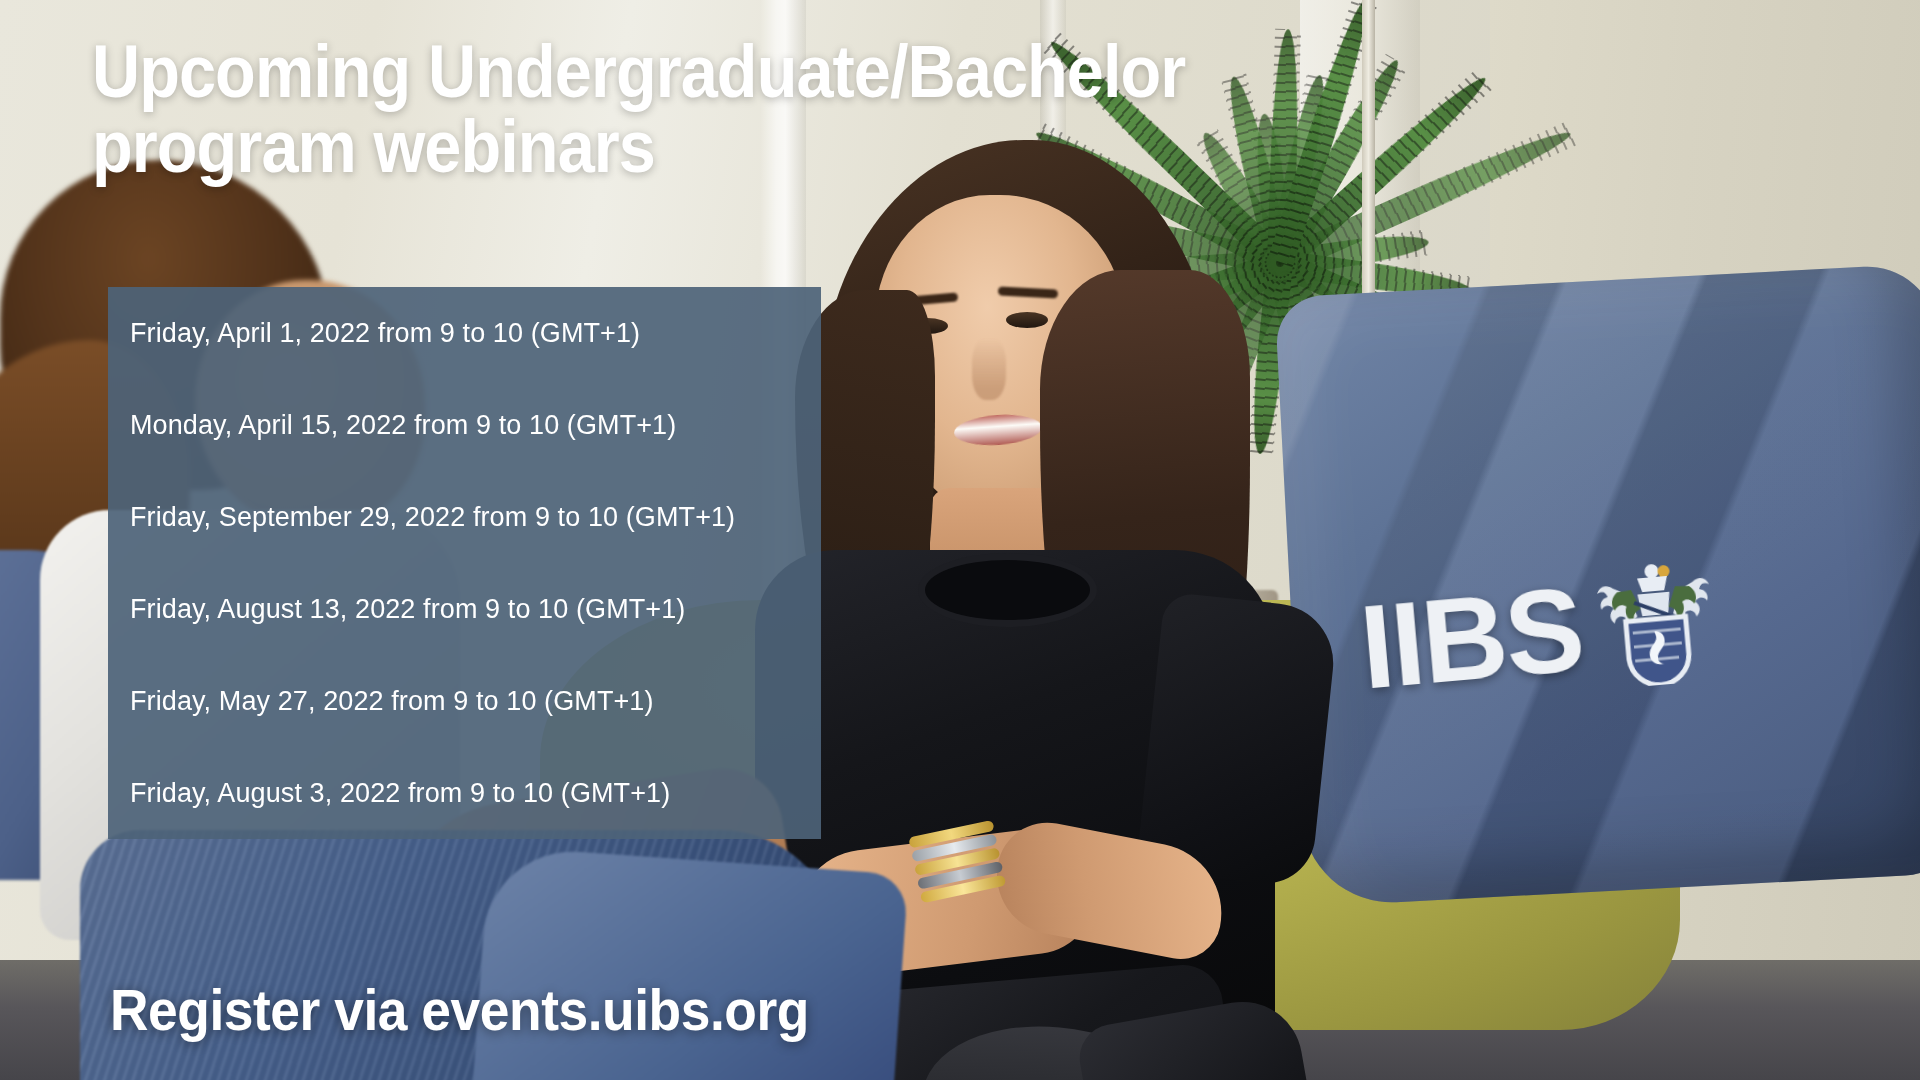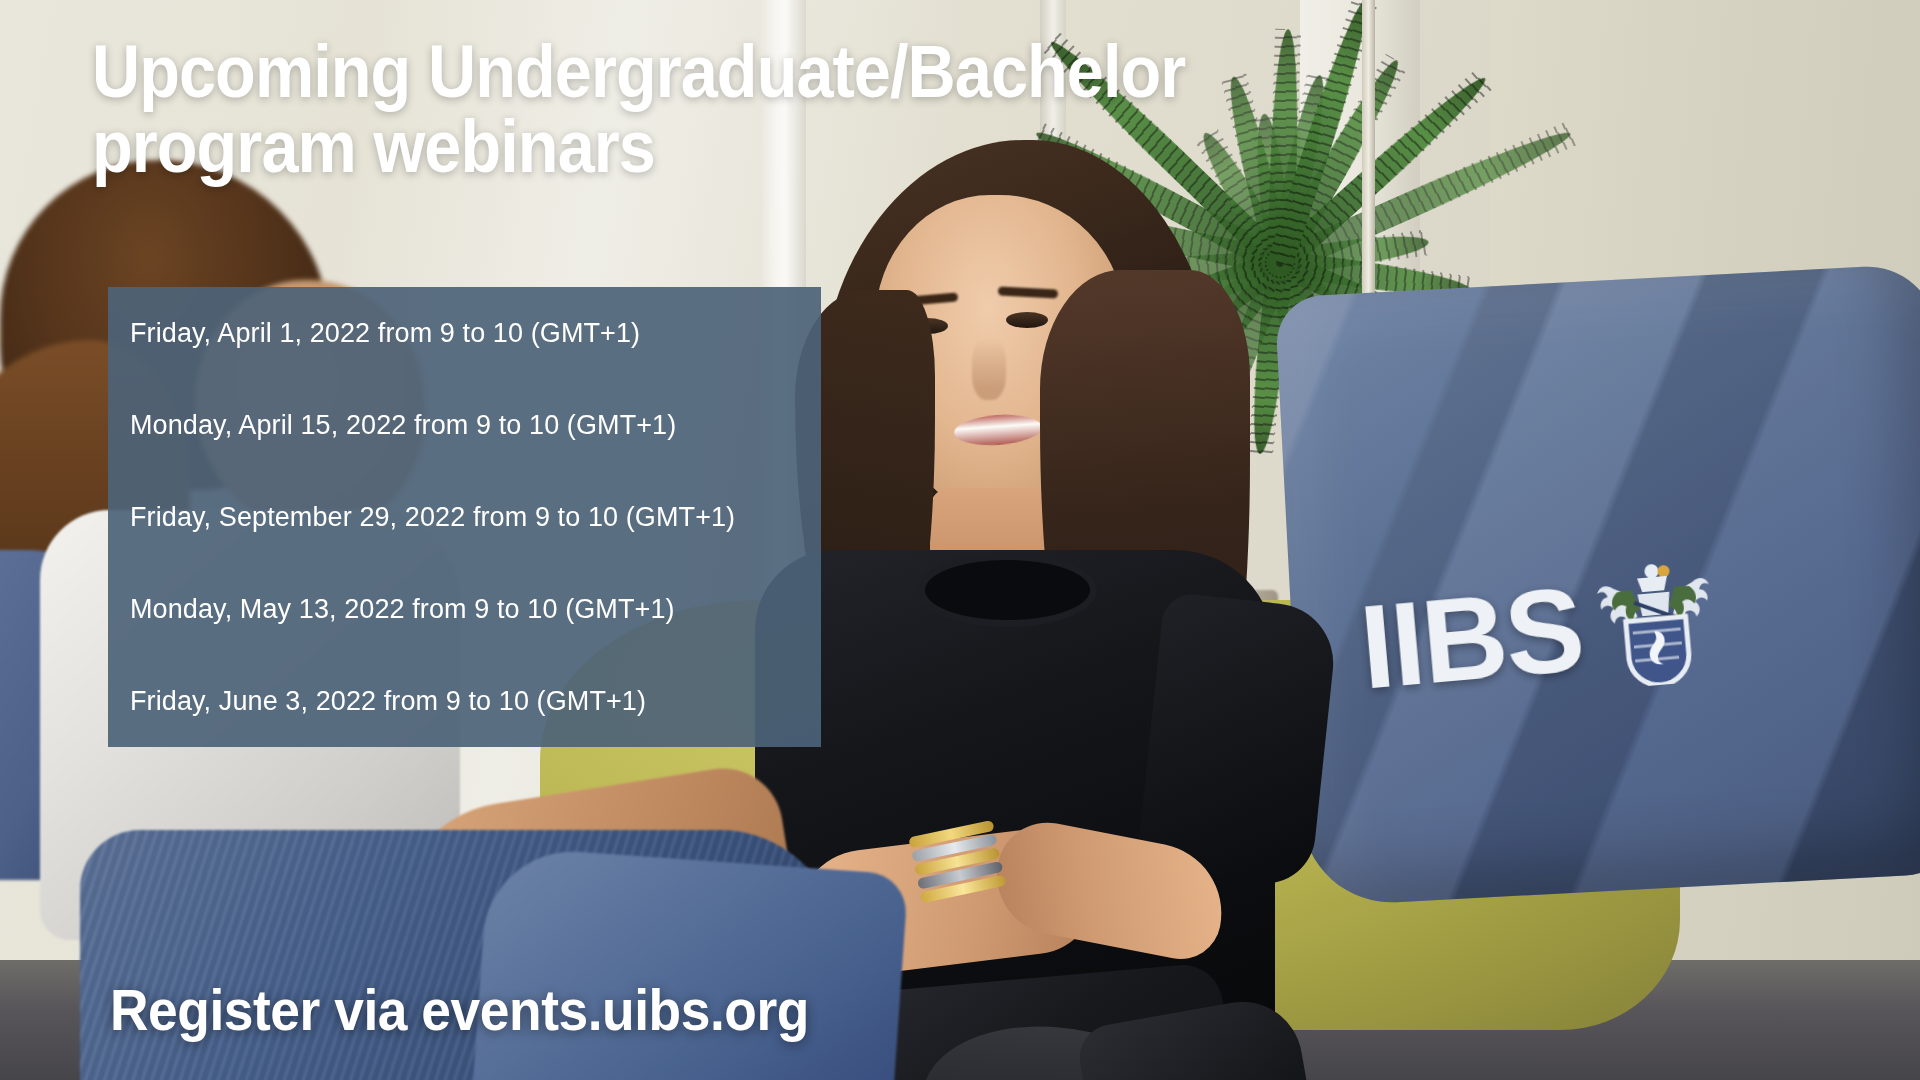--- a/index.html
+++ b/index.html
@@ -446,22 +446,25 @@
       <div class="date-box">
         <span class="date-text">Friday, April 1, 2022 from 9 to 10 (GMT+1)</span>
       </div>
       <div class="date-box">
         <span class="date-text">Monday, April 15, 2022 from 9 to 10 (GMT+1)</span>
       </div>
       <div class="date-box">
         <span class="date-text">Friday, September 29, 2022 from 9 to 10 (GMT+1)</span>
       </div>
       <div class="date-box">
-        <span class="date-text">Monday, May 13, 2022 from 9 to 10 (GMT+1)</span>
-      </div>
-      <div class="date-box">
-        <span class="date-text">Friday, June 3, 2022 from 9 to 10 (GMT+1)</span>
+        <span class="date-text">Friday, August 13, 2022 from 9 to 10 (GMT+1)</span>
+      </div>
+      <div class="date-box">
+        <span class="date-text">Friday, May 27, 2022 from 9 to 10 (GMT+1)</span>
+      </div>
+      <div class="date-box">
+        <span class="date-text">Friday, August 3, 2022 from 9 to 10 (GMT+1)</span>
       </div>
     </div>
 
   <div class="cta">Register via events.uibs.org</div>
 
 </div>
 
 </body></html>

